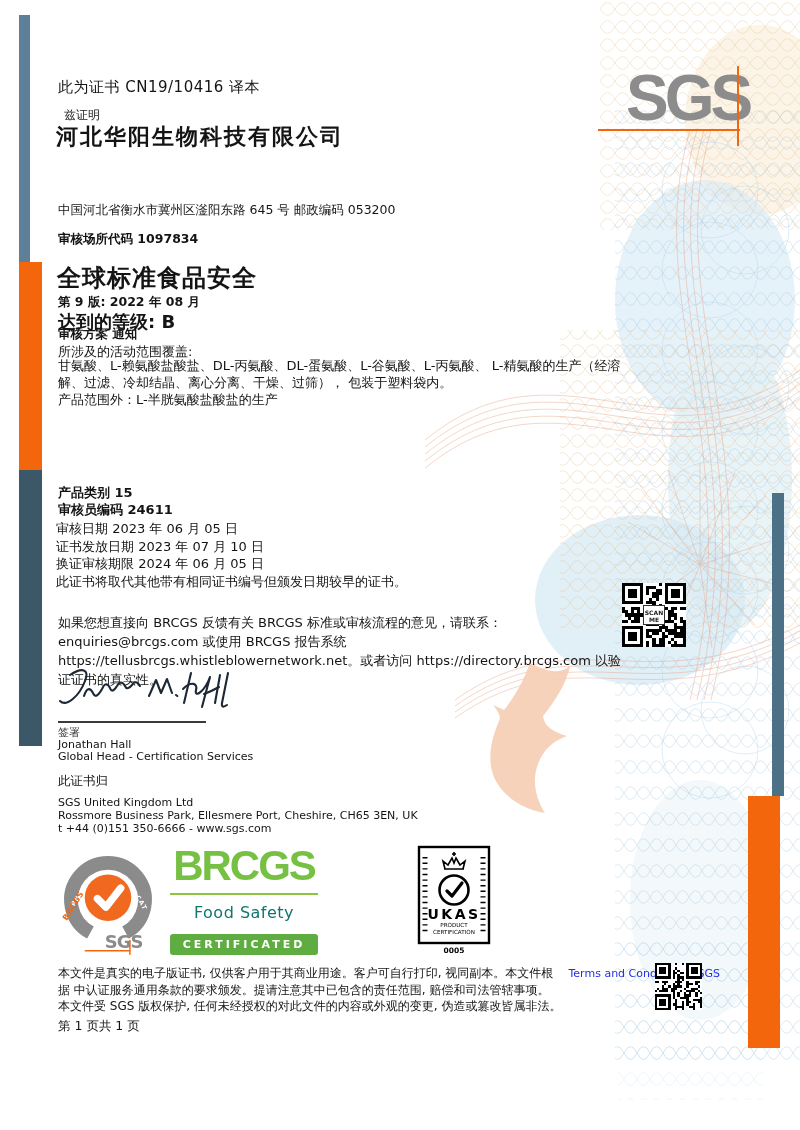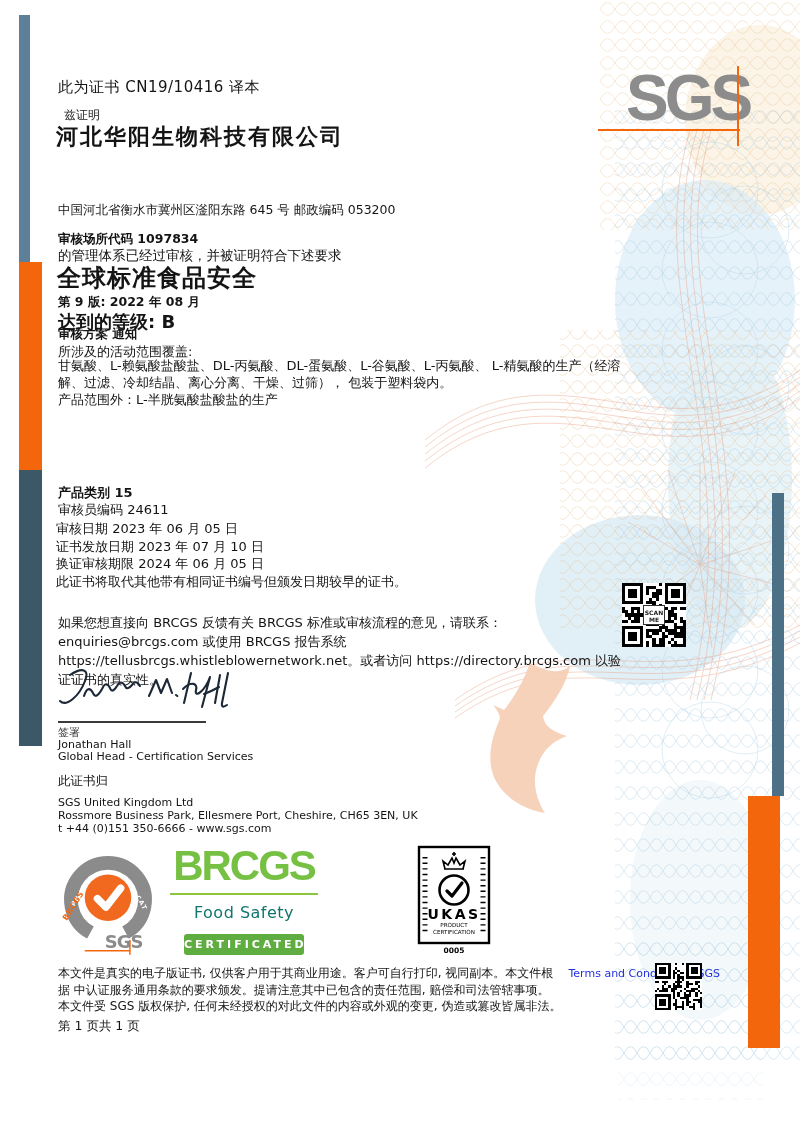--- a/index.html
+++ b/index.html
@@ -34,21 +34,21 @@
   #t-sitecode{left:58px;top:231px;font-size:12.5px;font-weight:bold}
   #t-audited{left:58px;top:247px;font-size:13.5px}
   #t-standard{left:57px;top:262px;font-size:24px;font-weight:bold;letter-spacing:1px}
   #t-issue{left:58px;top:294px;font-size:12.5px;font-weight:bold}
   #t-grade{left:58px;top:310px;font-size:18px;font-weight:bold}
   #t-prog{left:58px;top:326px;font-size:12.5px;font-weight:bold}
   #t-scope-intro{left:58px;top:343px;font-size:13px}
   #t-scope{left:58px;top:358px;width:566px;font-size:13px;line-height:16.5px}
   #t-excl{left:58px;top:391px;font-size:13px}
   #t-cat{left:58px;top:484px;font-size:13px;font-weight:bold}
-  #t-auditor{left:58px;top:501px;font-size:13px;font-weight:normal}
+  #t-auditor{left:58px;top:501px;font-size:13px;font-weight:bold}
   #t-dates{left:56px;top:520px;font-size:13px;line-height:17.5px}
   #t-feedback{left:58px;top:613px;width:570px;font-size:13px;line-height:19px}
   #sig-svg{left:54px;top:663px;width:200px;height:56px}
   #sig-line{left:58px;top:721px;width:148px;border-top:2px solid #3a3a3a}
   #t-signlabel{left:58px;top:725px;font-size:11px;color:#333}
   #t-signer{left:58px;top:738px;font-size:11px}
   #t-signertitle{left:58px;top:750px;font-size:11px}
   #t-belongs{left:58px;top:773px;font-size:12.5px}
   #t-issuer1{left:58px;top:796px;font-size:11px}
   #t-issuer2{left:58px;top:809px;font-size:11px}
@@ -67,21 +67,21 @@
       border:1px solid #333;font-size:6px;line-height:7px;text-align:center;padding-top:3px;
       font-weight:bold;color:#222}
 
   
   #seal{left:55px;top:849px;width:106px;height:110px}
   #brcgs{left:168px;top:845px;width:152px;text-align:center}
   #brcgs-word{font-size:42px;line-height:42px;font-weight:900;color:#76c043;letter-spacing:-2px;
       font-family:"Liberation Sans","DejaVu Sans",sans-serif}
   #brcgs-line{width:148px;height:2px;background:#8cc63f;margin:6px auto 8px auto}
   #brcgs-sub{font-size:16px;color:#0f766e;letter-spacing:.5px;margin-bottom:11px}
-  #brcgs-banner{width:120px;height:21px;margin:12px auto;background:#5fad41;border-radius:3px;
+  #brcgs-banner{width:148px;height:21px;margin:12px auto;background:#5fad41;border-radius:3px;
       color:#fff;font-size:11px;font-weight:bold;letter-spacing:3px;line-height:21px}
   #ukas{left:417px;top:845px;width:74px;height:114px}
 </style>
 </head>
 <body>
 
 <div class="page">
 
   <svg id="bg" width="800" height="1130" viewBox="0 0 800 1130">
     <defs>
@@ -147,21 +147,20 @@
 
   <div class="z" id="sgs-logo-text">SGS</div>
   <div class="z" id="sgs-hline"></div>
   <div class="z" id="sgs-vline"></div>
 
   <div class="z" id="t-note">此为证书 CN19/10416 译本</div>
   <div class="z" id="t-certify">兹证明</div>
   <div class="z" id="t-company">河北华阳生物科技有限公司</div>
   <div class="z" id="t-address">中国河北省衡水市冀州区滏阳东路 645 号 邮政编码 053200</div>
   <div class="z" id="t-sitecode">审核场所代码 1097834</div>
-  <div class="z" id="t-audited">的管理体系已经过审核，并被证明符合下述要求</div>
   <div class="z" id="t-standard">全球标准食品安全</div>
   <div class="z" id="t-issue">第 9 版: 2022 年 08 月</div>
   <div class="z" id="t-grade">达到的等级: B</div>
   <div class="z" id="t-prog">审核方案 通知</div>
   <div class="z" id="t-scope-intro">所涉及的活动范围覆盖:</div>
   <div class="z" id="t-scope">甘氨酸、L-赖氨酸盐酸盐、DL-丙氨酸、DL-蛋氨酸、L-谷氨酸、L-丙氨酸、 L-精氨酸的生产（经溶解、过滤、冷却结晶、离心分离、干燥、过筛）， 包装于塑料袋内。</div>
   <div class="z" id="t-excl">产品范围外：L-半胱氨酸盐酸盐的生产</div>
   <div class="z" id="t-cat">产品类别 15</div>
   <div class="z" id="t-auditor">审核员编码 24611</div>
   <div class="z" id="t-dates">

